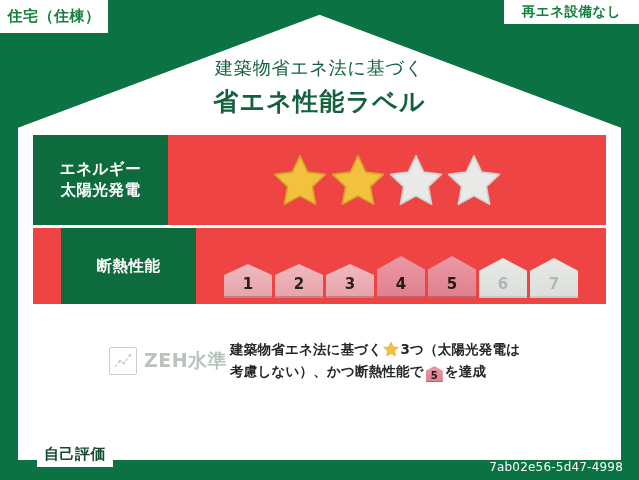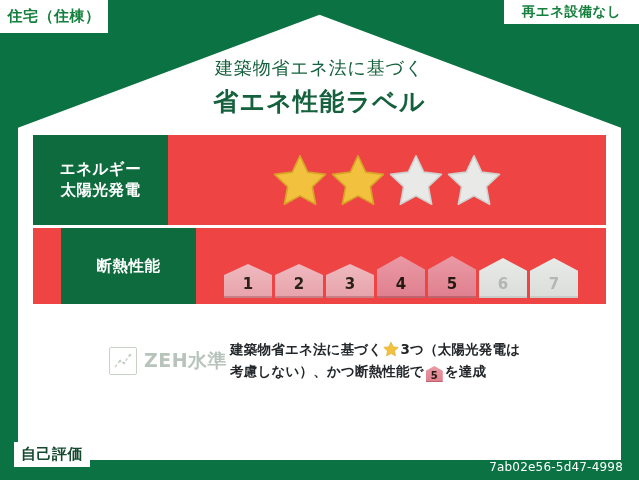--- a/index.html
+++ b/index.html
@@ -123,20 +123,21 @@
     clip-path:polygon(0% 30%, 50% 0%, 100% 30%, 100% 100%, 0% 100%);
     color:#231a12;font-size:10px;font-weight:700;
     text-align:center;line-height:19px;
   }
 
   
   #footer{
     position:absolute;left:0;right:0;bottom:0;height:52px;
     z-index:7;display:flex;align-items:center;
     color:#ffffff;
+    padding-left:23px;
   }
   #footer-left{display:flex;align-items:center;gap:7px;margin-left:14px;}
   #self-eval{
     background:#ffffff;color:#15492f;font-weight:700;font-size:15px;
     padding:3px 7px;letter-spacing:.5px;white-space:nowrap;
   }
   #building-name{font-size:14px;font-weight:400;letter-spacing:.5px;white-space:nowrap;}
   #footer-right{margin-left:auto;margin-right:16px;text-align:right;}
   #eval-date{font-size:14.5px;font-weight:400;letter-spacing:.3px;white-space:nowrap;}
   #eval-id{font-size:12px;font-weight:400;letter-spacing:.2px;margin-top:6px;white-space:nowrap;}

